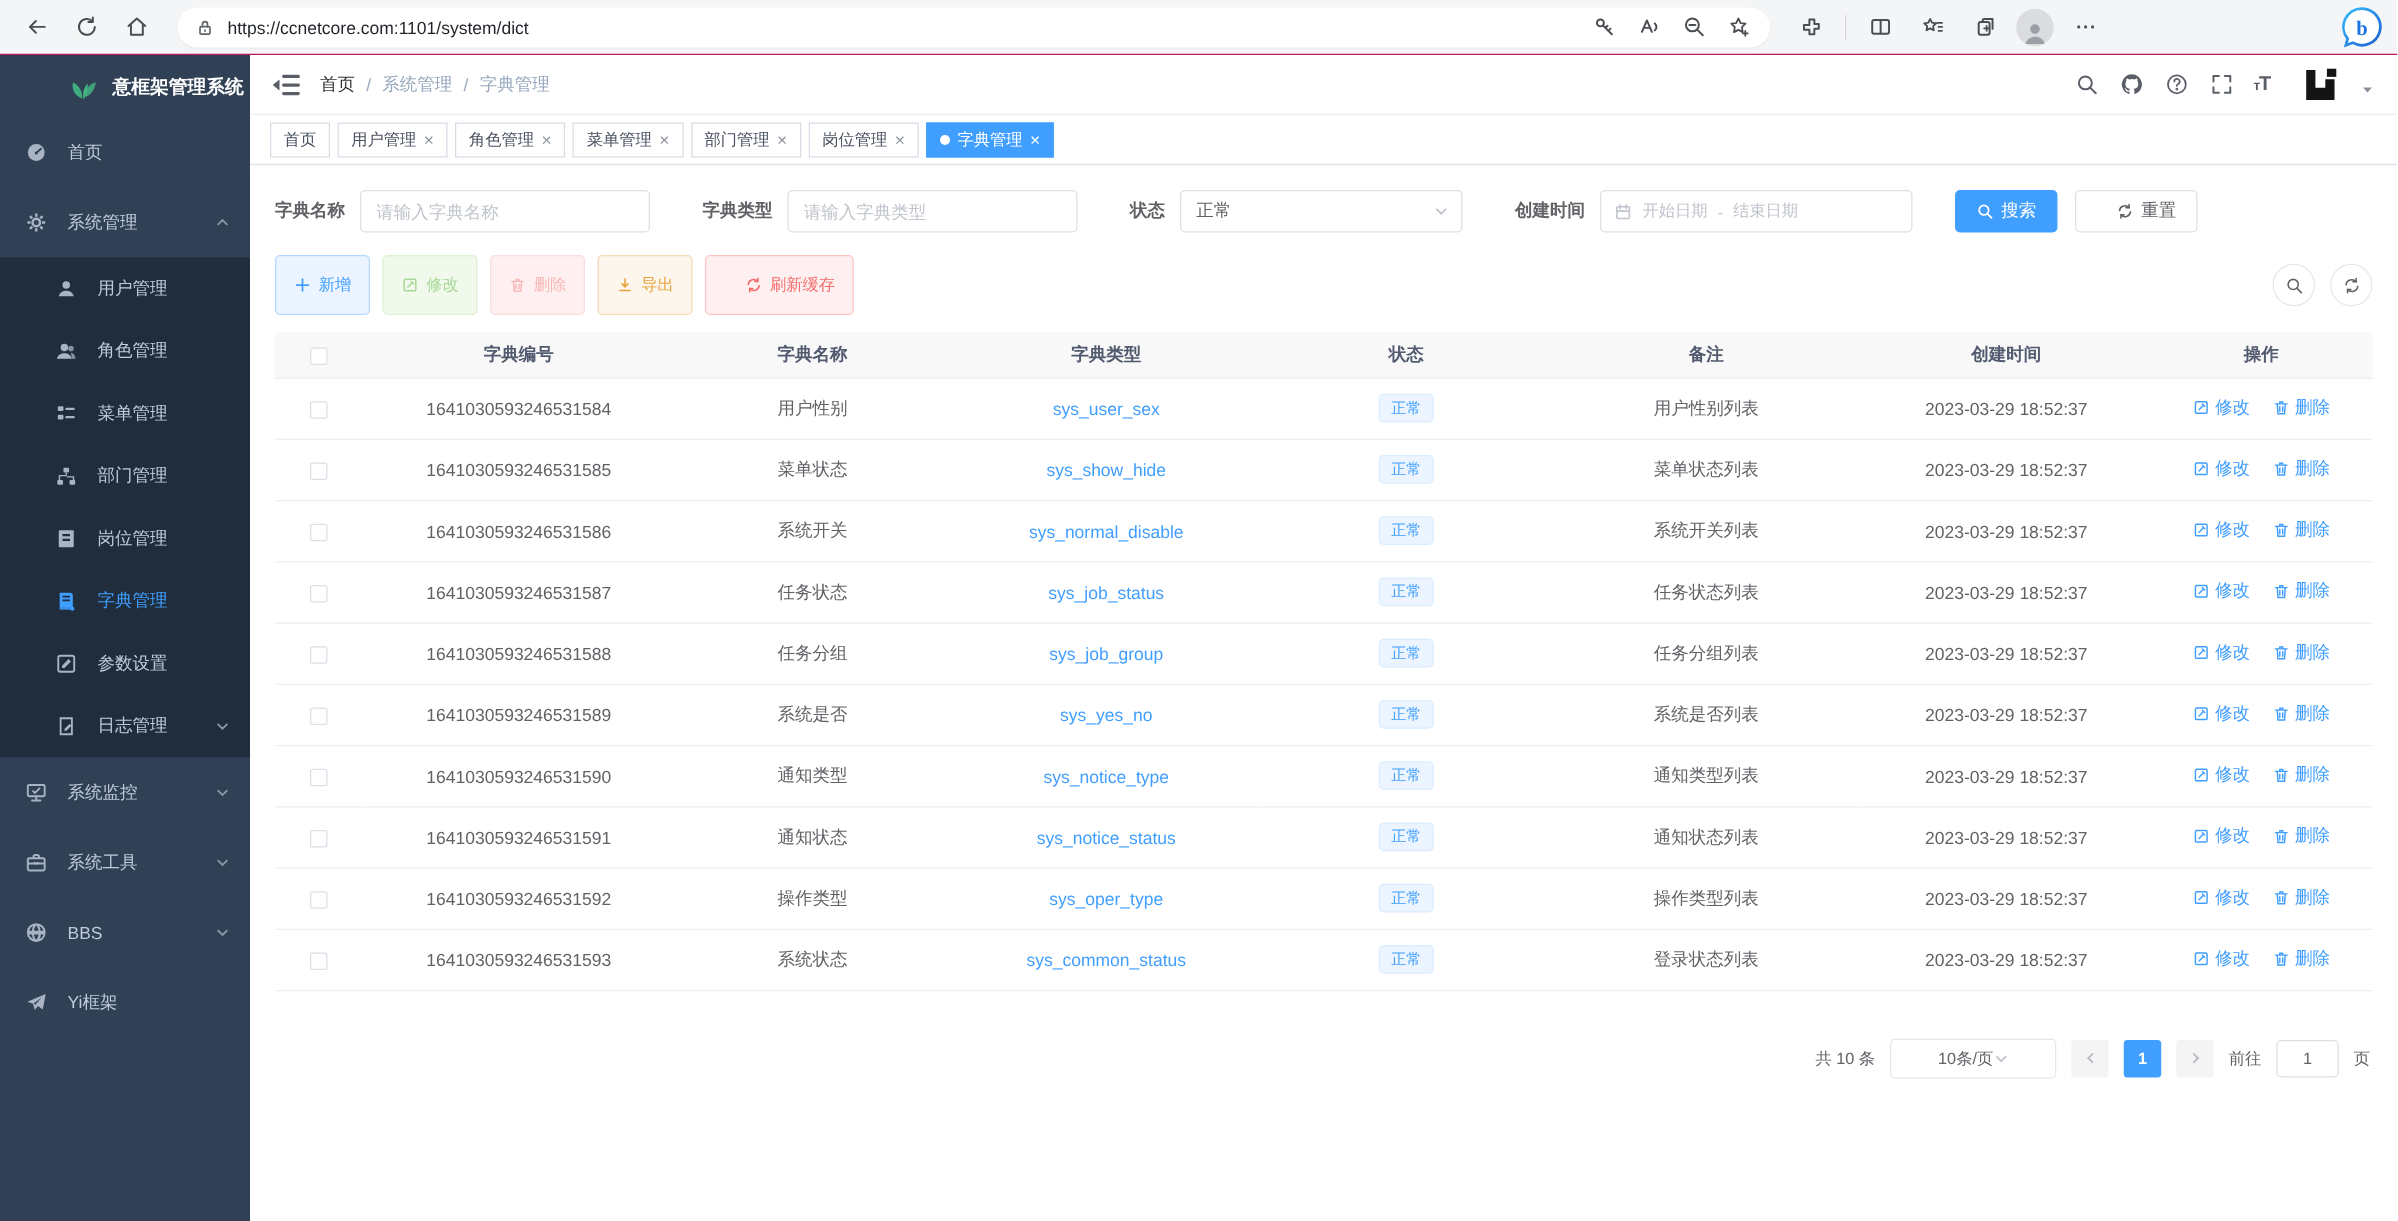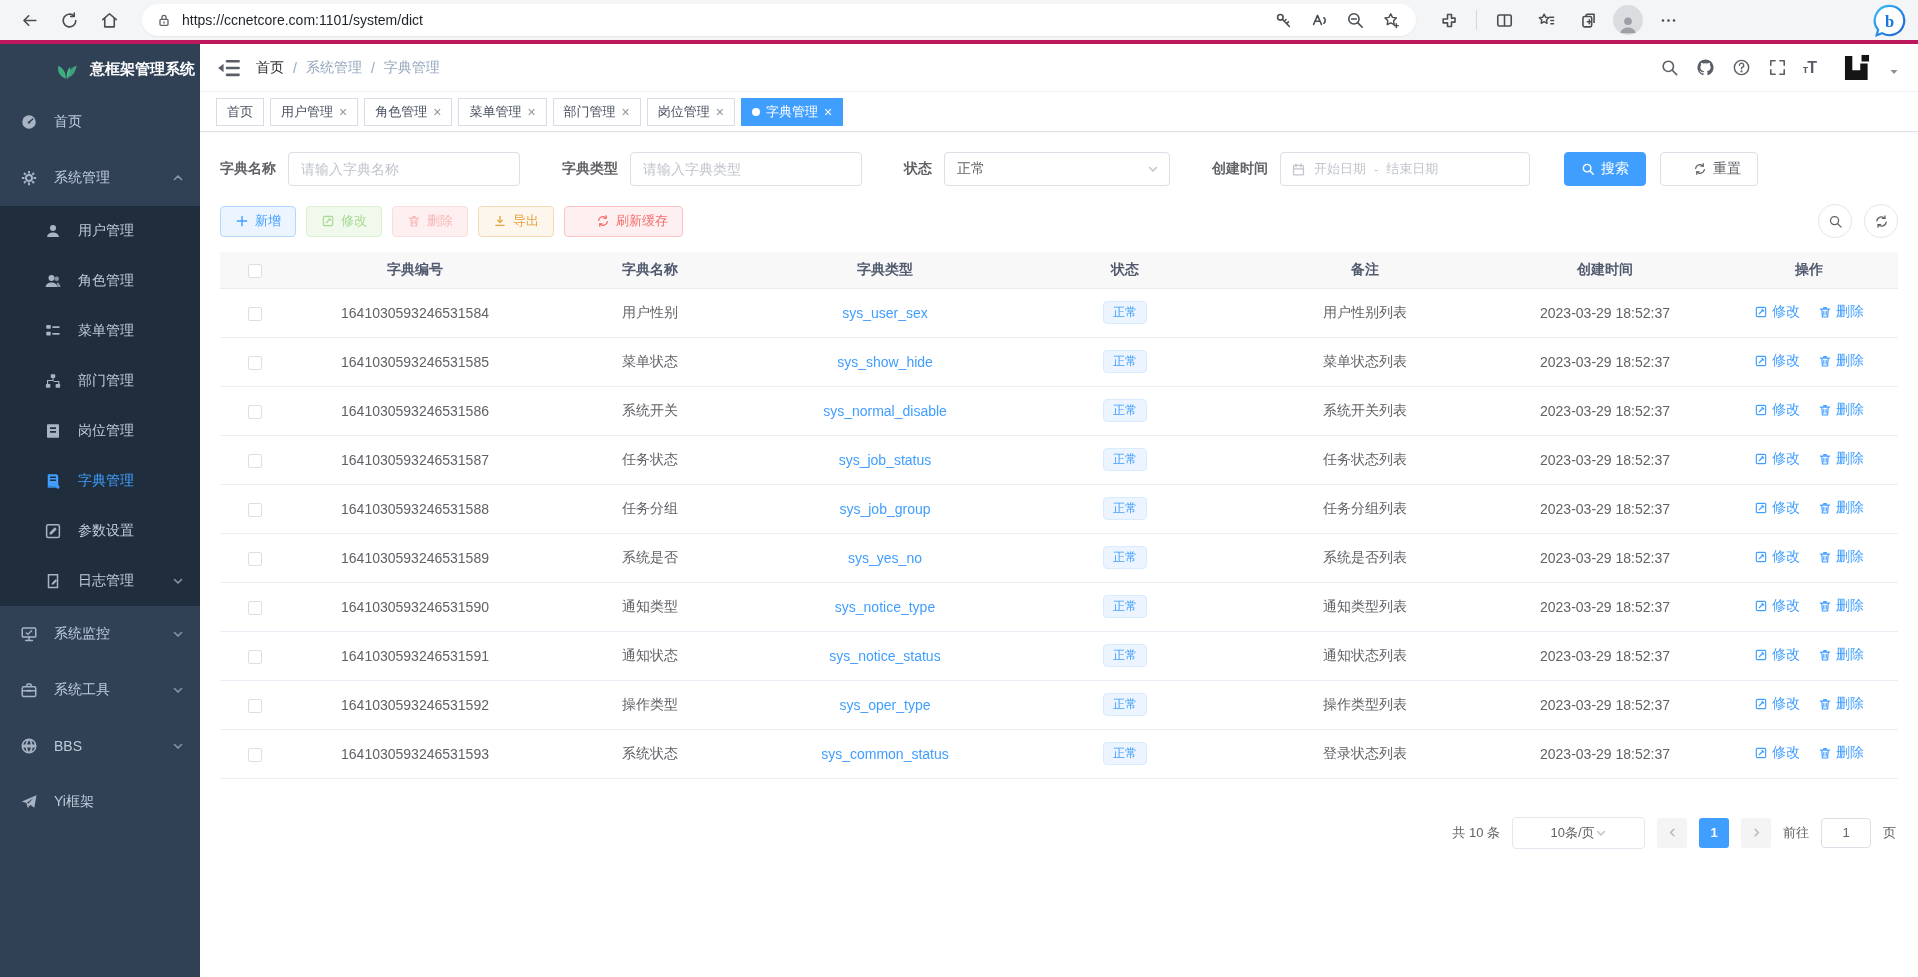--- a/index.html
+++ b/index.html
@@ -1,21 +1,21 @@
 <!DOCTYPE html>
 <html><head>
 <meta charset="utf-8">
 <style>
   * { margin:0; padding:0; box-sizing:border-box; }
   html,body { width:1918px; height:977px; }
   body { font-family:"Liberation Sans","DejaVu Sans",sans-serif; background:#fff; color:#606266; }
   .stage { position:relative; width:1918px; height:977px; overflow:hidden; background:#fff; }
 
   
-  .browser-bar { height:44px; background:#f4f5f6; display:flex; align-items:center; padding:0 12px; gap:6px; border-bottom:4px solid #be185d; }
+  .browser-bar { height:44px; background:#f4f5f6; display:flex; align-items:center; padding:0 12px; gap:6px; border-bottom:1px solid #be185d; }
   .bicon { width:34px; height:34px; display:flex; align-items:center; justify-content:center; color:#4a4d51; border-radius:6px; flex:0 0 auto; cursor:pointer; }
   .bicon svg { width:19px; height:19px; }
   .url-pill { flex:1 1 auto; height:32px; background:#fff; border-radius:16px; display:flex; align-items:center; padding:0 10px 0 14px; margin:0 10px; box-shadow:0 1px 2px rgba(0,0,0,.06); min-width:0; }
   .url-pill .lock { width:16px; height:16px; color:#5f6368; flex:0 0 auto; }
   .url-text { flex:1 1 auto; font-size:14px; color:#1f2328; margin-left:10px; white-space:nowrap; overflow:hidden; }
   .pill-icons { display:flex; align-items:center; gap:6px; }
   .pill-icons .bicon { width:30px; height:30px; }
   .chrome-right { display:flex; align-items:center; gap:8px; }
   .vdiv { width:1px; height:20px; background:#d5d7da; margin:0 2px; }
   .avatar-btn { width:30px; height:30px; border-radius:50%; background:#dadce0; display:flex; align-items:flex-end; justify-content:center; overflow:hidden; cursor:pointer; }
@@ -76,21 +76,21 @@
   .date-box { width:250px; height:34px; border:1px solid #dcdfe6; border-radius:4px; display:flex; align-items:center; padding:0 10px; gap:8px; background:#fff; cursor:pointer; }
   .date-box svg { width:15px; height:15px; color:#c0c4cc; flex:0 0 auto; }
   .date-ph { color:#c0c4cc; font-size:13px; }
   .date-sep { color:#c0c4cc; font-size:13px; }
   .btn { height:34px; border-radius:4px; border:1px solid transparent; display:inline-flex; align-items:center; justify-content:center; gap:6px; font-size:14px; cursor:pointer; padding:0 16px; background:#fff; font-family:inherit; }
   .btn svg { width:14px; height:14px; }
   .btn-search { background:#409eff; border-color:#409eff; color:#fff; margin-left:34px;align-items:center; }
   .btn-reset { border-color:#dcdfe6; color:#606266; margin-left:14px;padding-left:32px; }
 
   .toolbar-row { margin-top:18px; display:flex; align-items:center; gap:10px; }
-  .tbtn { height:31px; padding:0 14px; font-size:13px; }
+  .tbtn { height:48px; padding:0 14px; font-size:13px; }
   .btn-add    { color:#409eff; background:#ecf5ff; border-color:#b3d8ff; }
   .btn-edit   { color:#a6d996; background:#f0f9eb; border-color:#dcf0d2; cursor:not-allowed; }
   .btn-del    { color:#f9b7b7; background:#fef0f0; border-color:#fcdcdc; cursor:not-allowed; }
   .btn-export { color:#e6a23c; background:#fdf6ec; border-color:#f5dab1; }
   .btn-cache  { color:#f56c6c; background:#fef0f0; border-color:#fbc4c4;padding-left:31px; }
   .toolbar-right { margin-left:auto; display:flex; gap:12px; }
   .circle-btn { width:34px; height:34px; border-radius:50%; border:1px solid #e3e6ef; background:#fff; display:flex; align-items:center; justify-content:center; color:#606266; cursor:pointer; }
   .circle-btn svg { width:15px; height:15px; }
 
   

